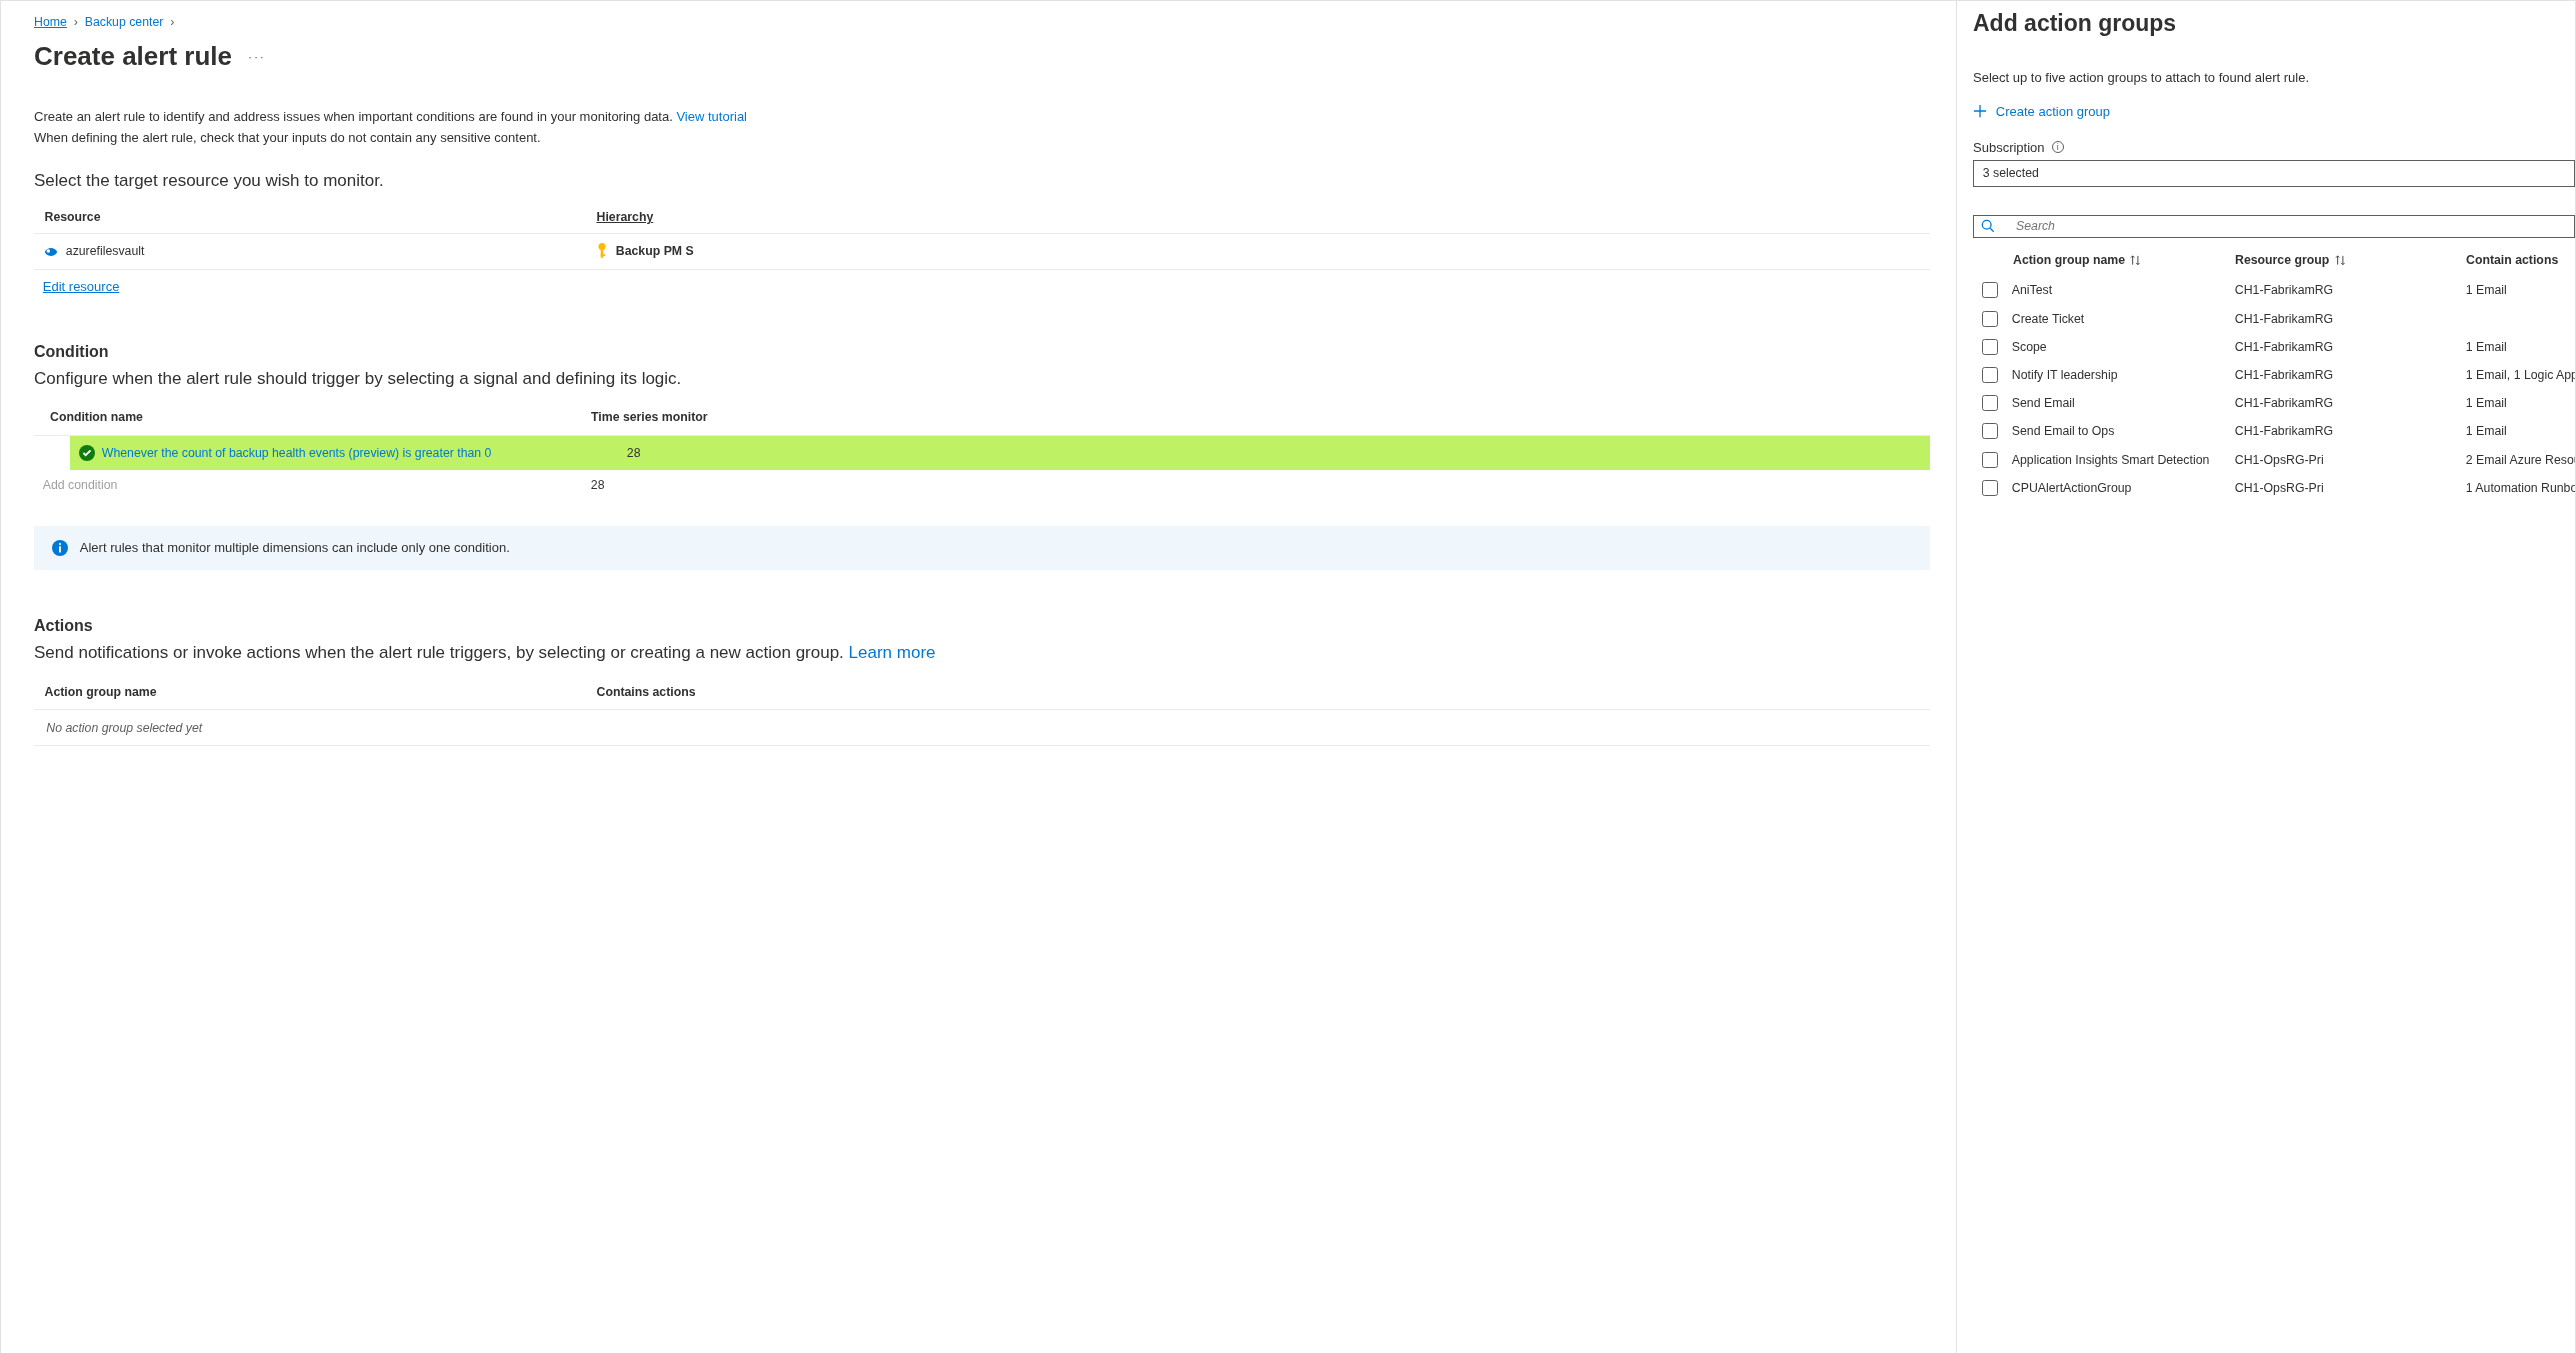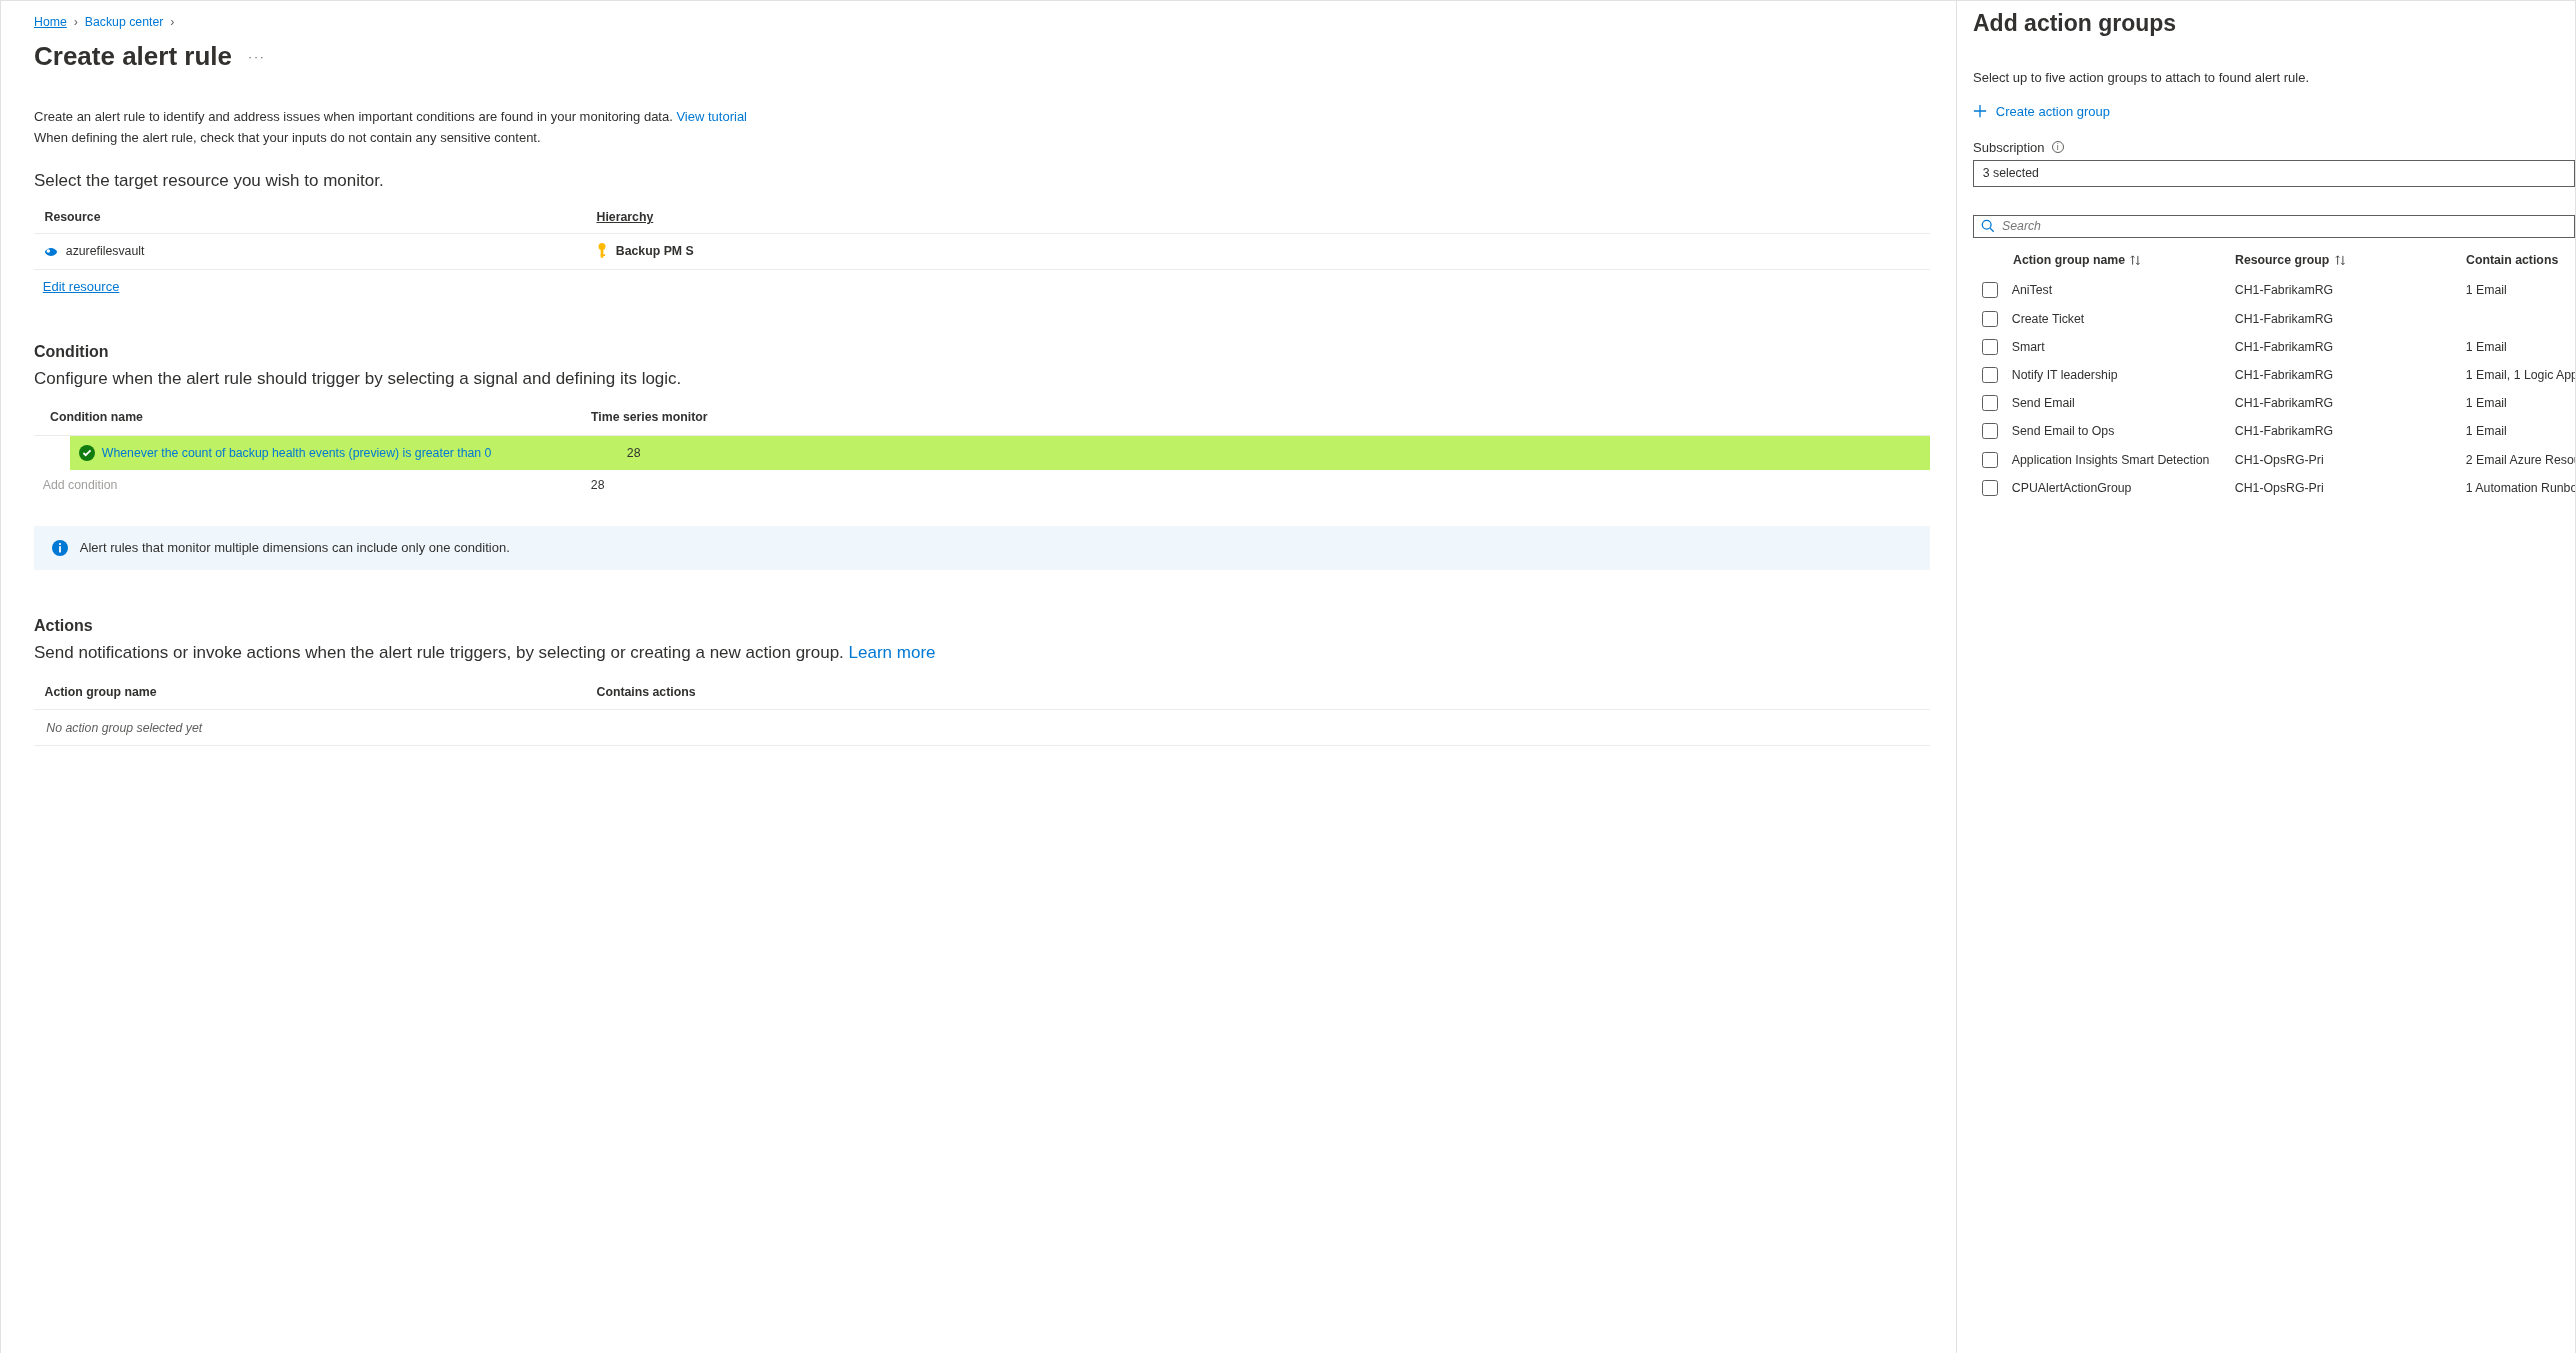--- a/index.html
+++ b/index.html
@@ -58,21 +58,21 @@
 
 
 .panel { width: 619px; border-left: 0.9px solid #e1e1e1; padding: 8.8px 0 0 16px; display: flex; flex-direction: column; }
 .panel-title { font-size: 23px; font-weight: 600; margin-bottom: 33px; }
 .panel-desc { font-size: 13px; margin-bottom: 19px; }
 .create-link { color: #0078d4; font-size: 13px; display: flex; align-items: center; gap: 8.8px; margin-bottom: 21px; cursor:pointer; }
 .plus-icon { width: 14px; height: 14px; }
 .sub-label { font-size: 13px; display: flex; align-items: center; gap: 7px; margin-bottom: 5.3px; }
 .info-glyph { width: 12.3px; height: 12.3px; border: 0.9px solid #605e5c; border-radius: 50%; display:inline-flex; align-items:center; justify-content:center; font-size:8.8px; color:#605e5c;}
 .sub-select { border: 0.9px solid #605e5c; padding: 5.3px 8.8px; font-size: 12.3px; margin-bottom: 28px; width: 100%; }
-.search-wrap { border: 0.9px solid #605e5c; display: flex; align-items: center; padding: 3.5px 7px; gap: 7px; margin-bottom: 8.8px; }
+.search-wrap { border: 0.9px solid #605e5c; display: flex; align-items: center; padding: 3.5px 7px; gap: 21px; margin-bottom: 8.8px; }
 .search-wrap input { border: none; outline: none; font-size: 12.3px; flex:1; font-style: italic; color:#605e5c; }
 .search-icon { width: 14px; height: 14px; }
 
 .ag-tbl { width: 100%; }
 .ag-hdr { display: flex; padding: 7px 0 8.8px 40px; }
 .ag-hdr .h { font-weight: 600; display:flex; align-items:center; gap:5.3px; }
 .ag-hdr .h1 { flex: 0 0 222px; }
 .ag-hdr .h2 { flex: 0 0 231px; }
 .ag-hdr .h3 { }
 .sort-icon { width: 10.5px; height: 10.5px; }
@@ -233,21 +233,21 @@
             <div class="c3">1 Email</div>
           </div>
           <div class="ag-row">
             <div class="cb"></div>
             <div class="c1">Create Ticket</div>
             <div class="c2">CH1-FabrikamRG</div>
             <div class="c3"></div>
           </div>
           <div class="ag-row">
             <div class="cb"></div>
-            <div class="c1">Smart</div>
+            <div class="c1">Scope</div>
             <div class="c2">CH1-FabrikamRG</div>
             <div class="c3">1 Email</div>
           </div>
           <div class="ag-row">
             <div class="cb"></div>
             <div class="c1">Notify IT leadership</div>
             <div class="c2">CH1-FabrikamRG</div>
             <div class="c3">1 Email, 1 Logic App</div>
           </div>
           <div class="ag-row">

